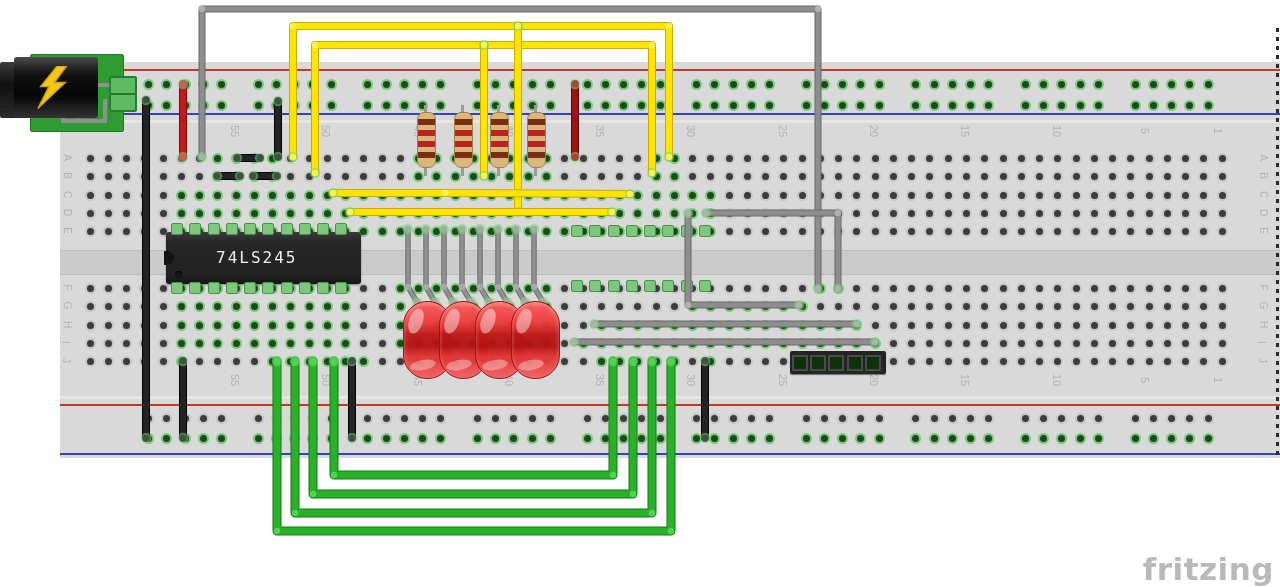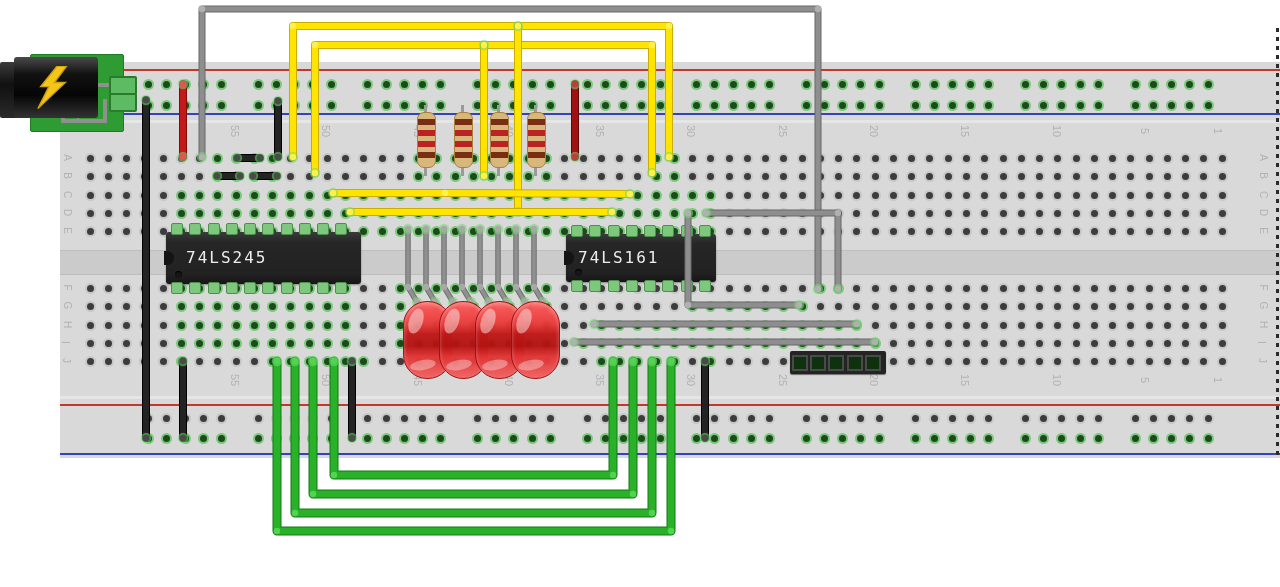--- a/index.html
+++ b/index.html
@@ -961,26 +961,21 @@
   <div id="jack-barrel"></div>
   <svg id="bolt" width="34" height="44" viewBox="0 0 24 32">
     <polygon points="15,0 3,15 9,15 1,31 21,12 13,12 22,0" fill="#f5c518" stroke="#caa10e" stroke-width="1"></polygon>
   </svg>
   <div class="jack-term" style="left:109px;top:76px"></div>
   <div class="jack-term" style="left:109px;top:93px"></div>
 
   <div class="chip" id="chip0" style="left: 166px; top: 232px; width: 195px; height: 52px;">
     <div class="notch"></div>
     <div class="dot"></div>
-    <div class="lbl" style="left: 20px; text-align: right;">74LS245</div>
-  </div>
-  <div class="chip" id="chip1" style="left: 566px; top: 234px; width: 150px; height: 48px;">
-    <div class="notch"></div>
-    <div class="dot"></div>
-    <div class="lbl" style="left: 12px;">74LS161</div>
+    <div class="lbl" style="left: 50px; text-align: right;">74LS245</div>
   </div>
 
   <svg id="wires" xmlns="http://www.w3.org/2000/svg">
       <polyline points="202,157 202,9 818,9 818,289" fill="none" stroke="#696969" stroke-width="7" stroke-linecap="round" stroke-linejoin="round"></polyline>
       <polyline points="202,157 202,9 818,9 818,289" fill="none" stroke="#8e8e8e" stroke-width="5" stroke-linecap="round" stroke-linejoin="round"></polyline>
       <circle cx="202" cy="157" r="5.2" fill="#6fdc6f" opacity="0.55"></circle>
       <circle cx="202" cy="157" r="3.2" fill="#b0b0b0"></circle>
       <circle cx="202" cy="9" r="3.2" fill="#b0b0b0"></circle>
       <circle cx="818" cy="9" r="3.2" fill="#b0b0b0"></circle>
       <circle cx="818" cy="289" r="5.2" fill="#6fdc6f" opacity="0.55"></circle>
@@ -1196,20 +1191,21 @@
       <polyline points="534,229 534,287 543,302" fill="none" stroke="#6f6f6f" stroke-width="5.5" stroke-linecap="round" stroke-linejoin="round"></polyline>
       <polyline points="534,229 534,287 543,302" fill="none" stroke="#909090" stroke-width="3.5" stroke-linecap="round" stroke-linejoin="round"></polyline>
       <circle cx="534" cy="229" r="5.2" fill="#6fdc6f" opacity="0.55"></circle>
       <circle cx="534" cy="229" r="3.2" fill="#a8a8a8"></circle>
       <circle cx="534" cy="287" r="3.2" fill="#a8a8a8"></circle>
       <circle cx="543" cy="302" r="5.2" fill="#6fdc6f" opacity="0.55"></circle>
       <circle cx="543" cy="302" r="3.2" fill="#a8a8a8"></circle>
     </svg>
 
 
+  <div id="watermark">fritzing</div>
 <div class="pin" style="left: 171px; top: 223px;"></div>
     <div class="pin" style="left: 171px; top: 282px;"></div>
     <div class="pin" style="left: 189.26px; top: 223px;"></div>
     <div class="pin" style="left: 189.26px; top: 282px;"></div>
     <div class="pin" style="left: 207.52px; top: 223px;"></div>
     <div class="pin" style="left: 207.52px; top: 282px;"></div>
     <div class="pin" style="left: 225.78px; top: 223px;"></div>
     <div class="pin" style="left: 225.78px; top: 282px;"></div>
     <div class="pin" style="left: 244.04px; top: 223px;"></div>
     <div class="pin" style="left: 244.04px; top: 282px;"></div>

